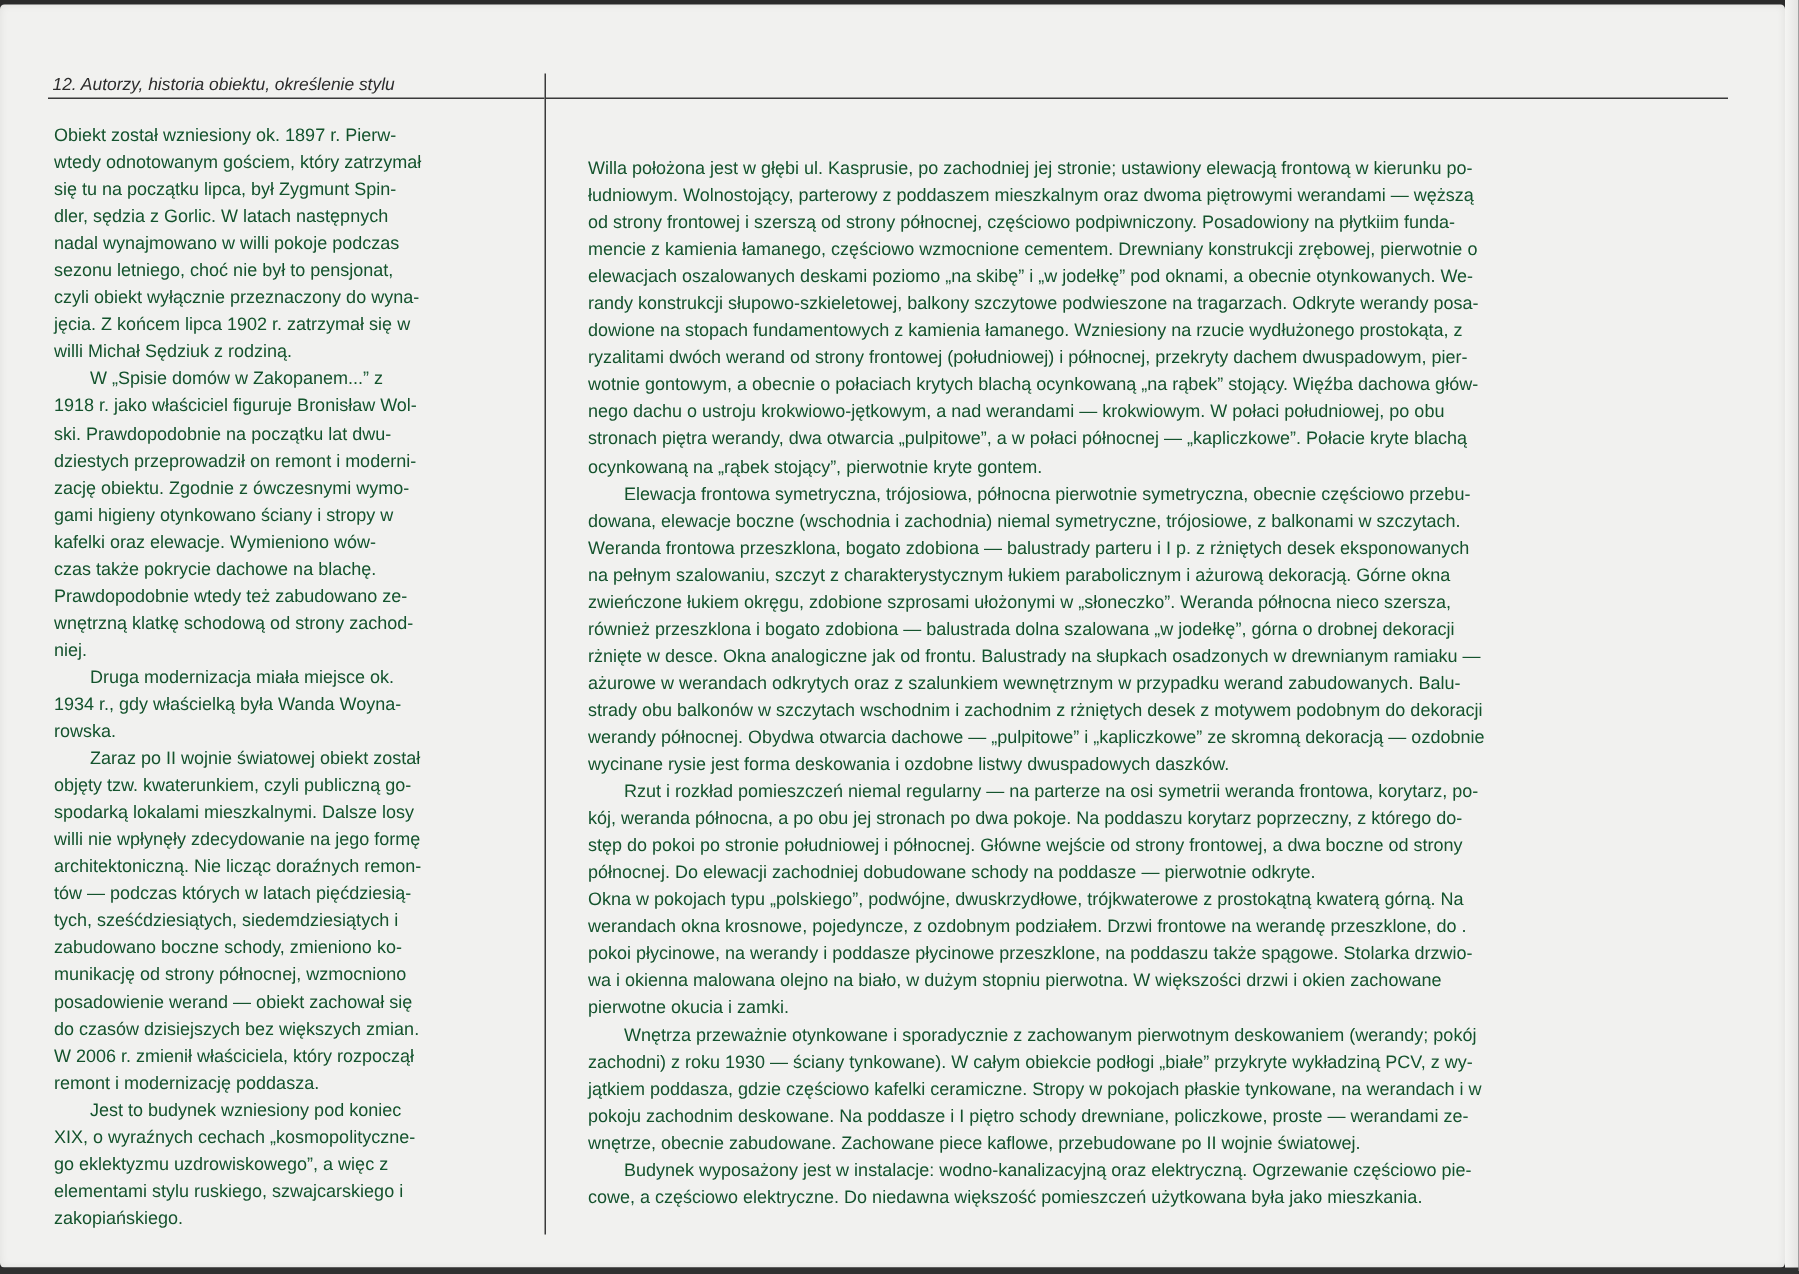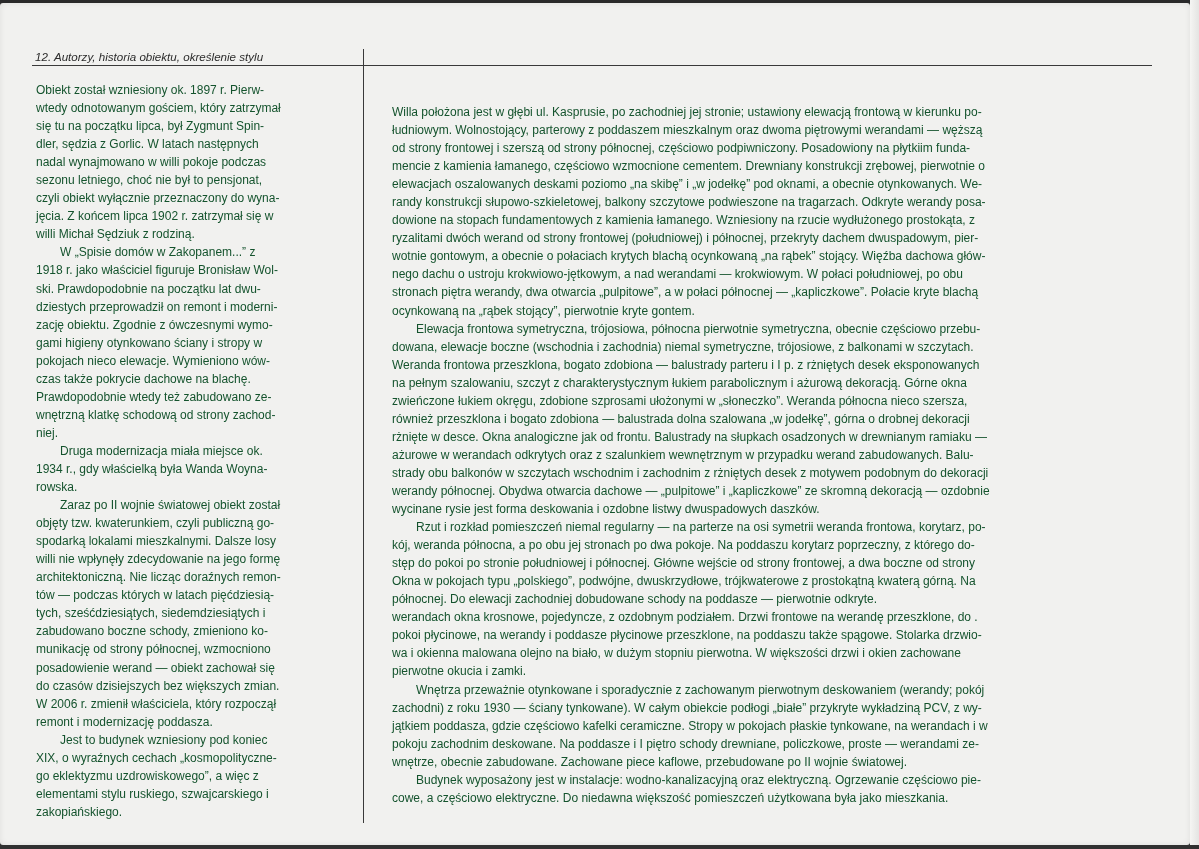--- a/index.html
+++ b/index.html
@@ -81,21 +81,21 @@
       <span class="line">sezonu letniego, choć nie był to pensjonat,</span>
       <span class="line">czyli obiekt wyłącznie przeznaczony do wyna-</span>
       <span class="line">jęcia. Z końcem lipca 1902 r. zatrzymał się w</span>
       <span class="line">willi Michał Sędziuk z rodziną.</span>
       <span class="line indent">W „Spisie domów w Zakopanem...” z</span>
       <span class="line">1918 r. jako właściciel figuruje Bronisław Wol-</span>
       <span class="line">ski. Prawdopodobnie na początku lat dwu-</span>
       <span class="line">dziestych przeprowadził on remont i moderni-</span>
       <span class="line">zację obiektu. Zgodnie z ówczesnymi wymo-</span>
       <span class="line">gami higieny otynkowano ściany i stropy w</span>
-      <span class="line">pokojach nieco elewacje. Wymieniono wów-</span>
+      <span class="line">kafelki oraz elewacje. Wymieniono wów-</span>
       <span class="line">czas także pokrycie dachowe na blachę.</span>
       <span class="line">Prawdopodobnie wtedy też zabudowano ze-</span>
       <span class="line">wnętrzną klatkę schodową od strony zachod-</span>
       <span class="line">niej.</span>
       <span class="line indent">Druga modernizacja miała miejsce ok.</span>
       <span class="line">1934 r., gdy właścielką była Wanda Woyna-</span>
       <span class="line">rowska.</span>
       <span class="line indent">Zaraz po II wojnie światowej obiekt został</span>
       <span class="line">objęty tzw. kwaterunkiem, czyli publiczną go-</span>
       <span class="line">spodarką lokalami mieszkalnymi. Dalsze losy</span>
@@ -135,22 +135,22 @@
       <span class="line">zwieńczone łukiem okręgu, zdobione szprosami ułożonymi w „słoneczko”. Weranda północna nieco szersza,</span>
       <span class="line">również przeszklona i bogato zdobiona — balustrada dolna szalowana „w jodełkę”, górna o drobnej dekoracji</span>
       <span class="line">rżnięte w desce. Okna analogiczne jak od frontu. Balustrady na słupkach osadzonych w drewnianym ramiaku —</span>
       <span class="line">ażurowe w werandach odkrytych oraz z szalunkiem wewnętrznym w przypadku werand zabudowanych. Balu-</span>
       <span class="line">strady obu balkonów w szczytach wschodnim i zachodnim z rżniętych desek z motywem podobnym do dekoracji</span>
       <span class="line">werandy północnej. Obydwa otwarcia dachowe — „pulpitowe” i „kapliczkowe” ze skromną dekoracją — ozdobnie</span>
       <span class="line">wycinane rysie jest forma deskowania i ozdobne listwy dwuspadowych daszków.</span>
       <span class="line indent">Rzut i rozkład pomieszczeń niemal regularny — na parterze na osi symetrii weranda frontowa, korytarz, po-</span>
       <span class="line">kój, weranda północna, a po obu jej stronach po dwa pokoje. Na poddaszu korytarz poprzeczny, z którego do-</span>
       <span class="line">stęp do pokoi po stronie południowej i północnej. Główne wejście od strony frontowej, a dwa boczne od strony</span>
+      <span class="line">północnej. Do elewacji zachodniej dobudowane schody na poddasze — pierwotnie odkryte.</span>
       <span class="line">Okna w pokojach typu „polskiego”, podwójne, dwuskrzydłowe, trójkwaterowe z prostokątną kwaterą górną. Na</span>
-      <span class="line">północnej. Do elewacji zachodniej dobudowane schody na poddasze — pierwotnie odkryte.</span>
       <span class="line">werandach okna krosnowe, pojedyncze, z ozdobnym podziałem. Drzwi frontowe na werandę przeszklone, do .</span>
       <span class="line">pokoi płycinowe, na werandy i poddasze płycinowe przeszklone, na poddaszu także spągowe. Stolarka drzwio-</span>
       <span class="line">wa i okienna malowana olejno na biało, w dużym stopniu pierwotna. W większości drzwi i okien zachowane</span>
       <span class="line">pierwotne okucia i zamki.</span>
       <span class="line indent">Wnętrza przeważnie otynkowane i sporadycznie z zachowanym pierwotnym deskowaniem (werandy; pokój</span>
       <span class="line">zachodni) z roku 1930 — ściany tynkowane). W całym obiekcie podłogi „białe” przykryte wykładziną PCV, z wy-</span>
       <span class="line">jątkiem poddasza, gdzie częściowo kafelki ceramiczne. Stropy w pokojach płaskie tynkowane, na werandach i w</span>
       <span class="line">pokoju zachodnim deskowane. Na poddasze i I piętro schody drewniane, policzkowe, proste — werandami ze-</span>
       <span class="line">wnętrze, obecnie zabudowane. Zachowane piece kaflowe, przebudowane po II wojnie światowej.</span>
       <span class="line indent">Budynek wyposażony jest w instalacje: wodno-kanalizacyjną oraz elektryczną. Ogrzewanie częściowo pie-</span>

